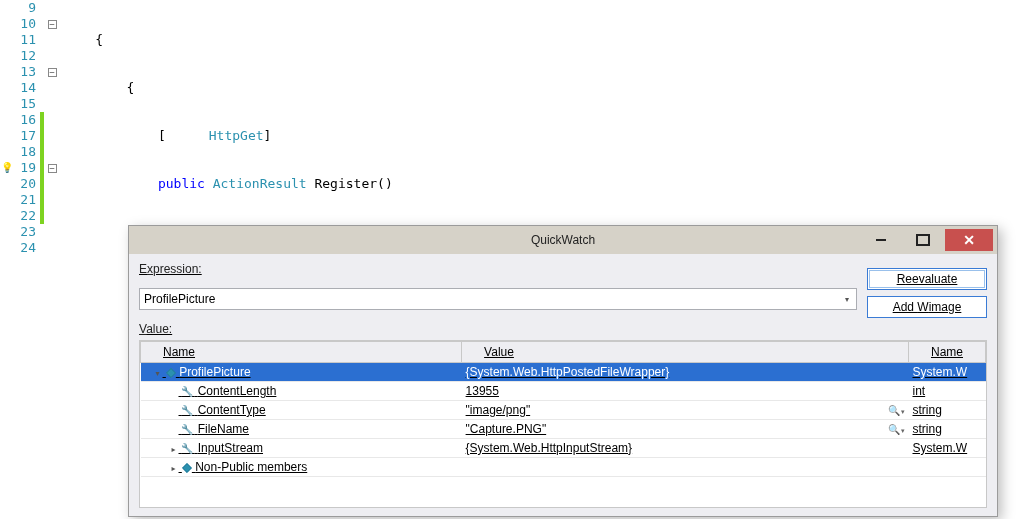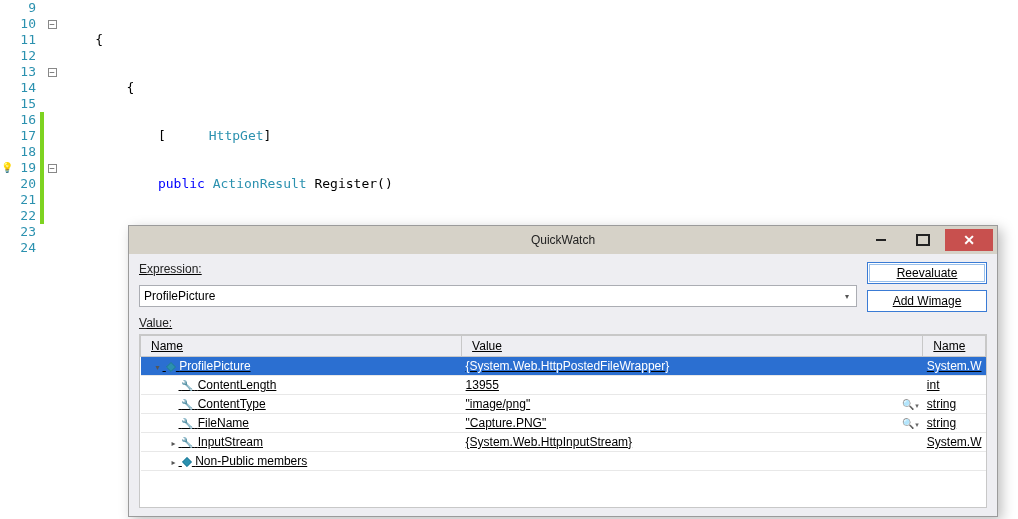--- a/index.html
+++ b/index.html
@@ -145,39 +145,39 @@
     font-size: 8px;
     display:flex; align-items:center; justify-content:center;
   }
   .qw-btn {
     height: 22px;
     border: 1px solid #3a7bd5;
     background: #fff;
     font-size: 12px;
     cursor: pointer;
   }
-  .qw-btn.primary { outline: 1px solid #99c0eb; outline-offset: -3px; }
+  .qw-btn.primary { outline: 1px solid #99c0eb; outline-offset: -3px; margin-top: 6px; }
   .grid {
     grid-column: 1 / span 2;
     border: 1px solid #c8c8c8;
     background: #fff;
     overflow: auto;
     min-height: 0;
   }
   .grid table {
     width: 100%;
     border-collapse: collapse;
     font-size: 12px;
   }
   .grid th {
     text-align: left;
     font-weight: normal;
     background: #eeeef2;
     border: 1px solid #c8c8c8;
-    padding: 3px 10px;
+    padding: 3px 22px;
     position: sticky; top: 0;
   }
   .grid td {
     border-bottom: 1px solid #e8e8e8;
     padding: 2px 4px;
     white-space: nowrap;
   }
   .grid tr td:first-child { padding-left: 12px; }
   .grid tr.sel td { background: #2b6fd1; color: #fff; }
   .expand {

